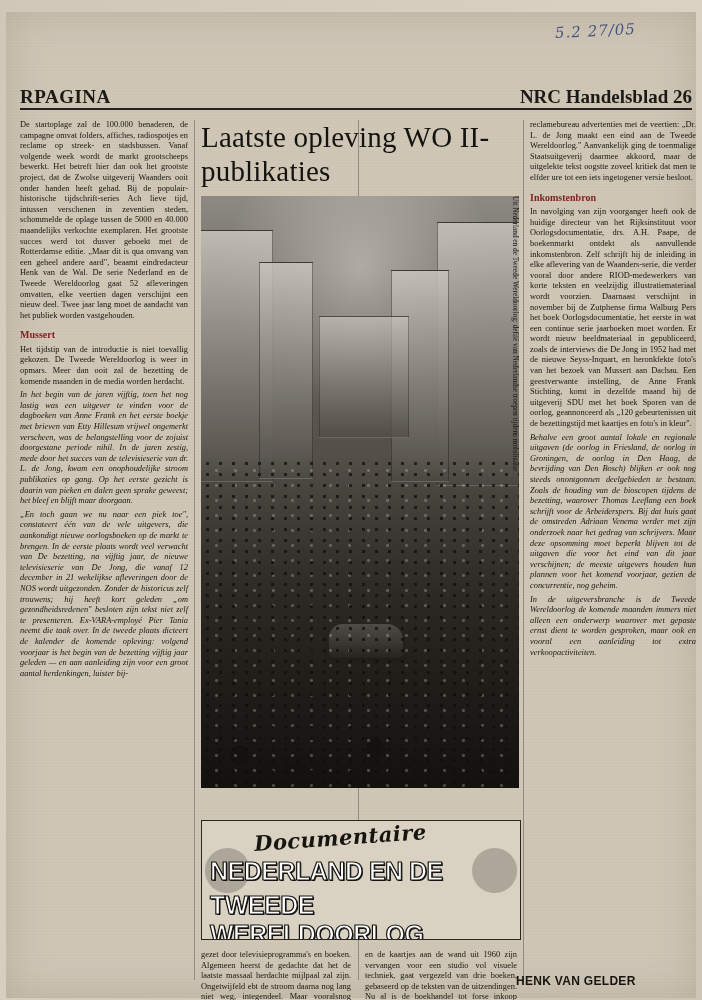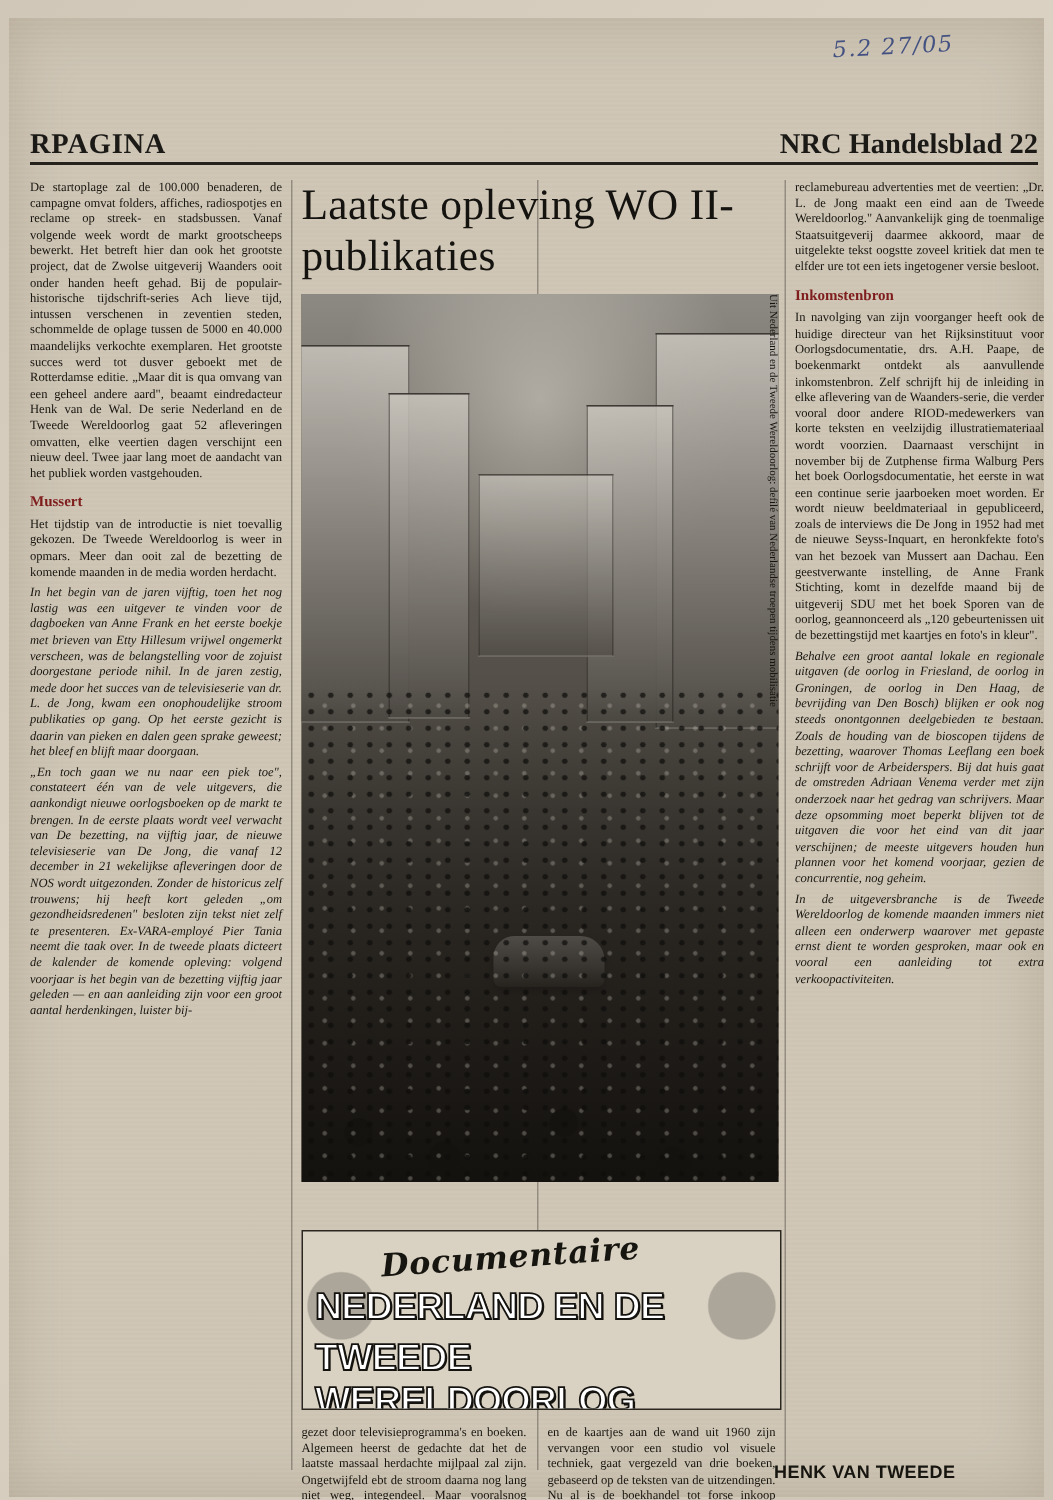--- a/index.html
+++ b/index.html
@@ -275,21 +275,21 @@
 <body>
 
 <div class="page">
   <div class="sheet">
     <div class="grain"></div>
 
     <div class="handwritten">5.2 27/05</div>
 
     <div class="masthead">
       <div class="masthead-left">RPAGINA</div>
-      <div class="masthead-right">NRC Handelsblad 22</div>
+      <div class="masthead-right">NRC Handelsblad 26</div>
     </div>
     <div class="rule"></div>
 
     <div class="content">
 
       <div class="vrule" style="left:174px;"></div>
       <div class="vrule" style="left:338px;"></div>
       <div class="vrule" style="left:503px;"></div>
 
       <div class="col col-1">
@@ -330,15 +330,15 @@
 
       <div class="col col-4">
         <p>reclamebureau advertenties met de veertien: „Dr. L. de Jong maakt een eind aan de Tweede Wereldoorlog." Aanvankelijk ging de toenmalige Staatsuitgeverij daarmee akkoord, maar de uitgelekte tekst oogstte zoveel kritiek dat men te elfder ure tot een iets ingetogener versie besloot.</p>
         <div class="subhead">Inkomstenbron</div>
         <p>In navolging van zijn voorganger heeft ook de huidige directeur van het Rijksinstituut voor Oorlogsdocumentatie, drs. A.H. Paape, de boekenmarkt ontdekt als aanvullende inkomstenbron. Zelf schrijft hij de inleiding in elke aflevering van de Waanders-serie, die verder vooral door andere RIOD-medewerkers van korte teksten en veelzijdig illustratiemateriaal wordt voorzien. Daarnaast verschijnt in november bij de Zutphense firma Walburg Pers het boek Oorlogsdocumentatie, het eerste in wat een continue serie jaarboeken moet worden. Er wordt nieuw beeldmateriaal in gepubliceerd, zoals de interviews die De Jong in 1952 had met de nieuwe Seyss-Inquart, en heronkfekte foto's van het bezoek van Mussert aan Dachau. Een geestverwante instelling, de Anne Frank Stichting, komt in dezelfde maand bij de uitgeverij SDU met het boek Sporen van de oorlog, geannonceerd als „120 gebeurtenissen uit de bezettingstijd met kaartjes en foto's in kleur".</p>
         <p>Behalve een groot aantal lokale en regionale uitgaven (de oorlog in Friesland, de oorlog in Groningen, de oorlog in Den Haag, de bevrijding van Den Bosch) blijken er ook nog steeds onontgonnen deelgebieden te bestaan. Zoals de houding van de bioscopen tijdens de bezetting, waarover Thomas Leeflang een boek schrijft voor de Arbeiderspers. Bij dat huis gaat de omstreden Adriaan Venema verder met zijn onderzoek naar het gedrag van schrijvers. Maar deze opsomming moet beperkt blijven tot de uitgaven die voor het eind van dit jaar verschijnen; de meeste uitgevers houden hun plannen voor het komend voorjaar, gezien de concurrentie, nog geheim.</p>
         <p>In de uitgeversbranche is de Tweede Wereldoorlog de komende maanden immers niet alleen een onderwerp waarover met gepaste ernst dient te worden gesproken, maar ook en vooral een aanleiding tot extra verkoopactiviteiten.</p>
       </div>
     </div>
 
-    <div class="byline">HENK VAN TWEEDE</div>
+    <div class="byline">HENK VAN GELDER</div>
   </div>
 </div>
 
 </body></html>

